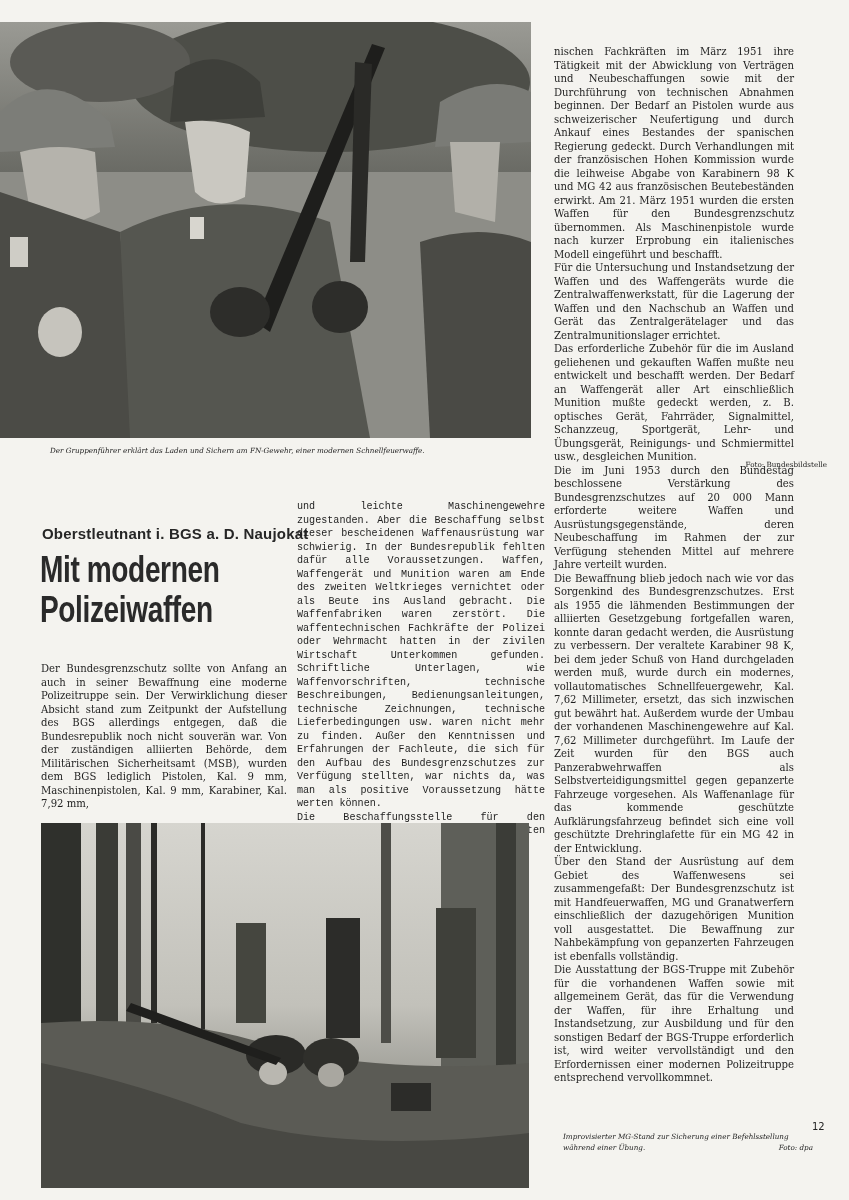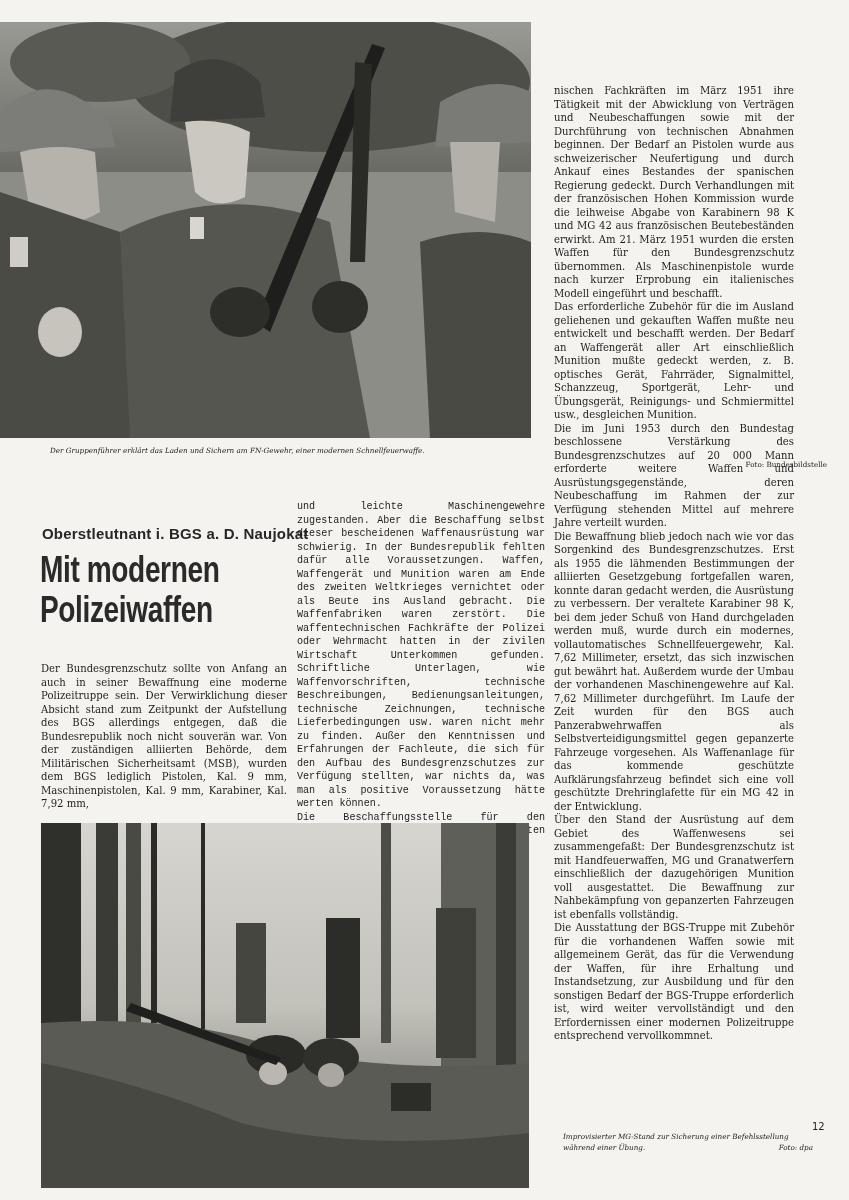--- a/index.html
+++ b/index.html
@@ -21,21 +21,21 @@
   #cap2 .row2 { display: flex; justify-content: space-between; }
   #pagenum { position: absolute; left: 812px; top: 1121px; font-family: "DejaVu Sans", sans-serif; font-size: 10px; font-weight: normal; color: #222; }
 
   #author { position: absolute; left: 42px; top: 525px; font-family: "Liberation Sans", sans-serif; font-weight: bold; font-size: 15px; color: #262626; letter-spacing: 0.2px; }
   #headline { position: absolute; left: 40px; top: 550px; font-family: "Liberation Sans", sans-serif; font-weight: bold; font-size: 36px; line-height: 40px; color: #2a2a2a; transform: scaleX(0.78); transform-origin: left top; letter-spacing: -0.5px; }
 
   .col { position: absolute; font-family: "DejaVu Serif", serif; font-size: 10.1px; line-height: 13.5px; text-align: justify; color: #1e1e1e; }
   .col p { margin: 0; }
   #col1 { left: 41px; top: 662px; width: 246px; }
   #col2 { left: 297px; top: 500px; width: 248px; font-family: Liberation Mono, monospace; }
-  #col3 { left: 554px; top: 45px; width: 240px; margin-top: 39px; }
+  #col3 { left: 554px; top: 45px; width: 240px; }
 </style>
 </head>
 <body>
 
 <div id="photo1" class="photo">
   <svg viewBox="0 0 531 416" preserveAspectRatio="none">
     <defs>
       <linearGradient id="sky1" x1="0" y1="0" x2="0" y2="1">
         <stop offset="0" stop-color="#9a9a94"></stop>
         <stop offset="0.45" stop-color="#5e5f59"></stop>
@@ -83,20 +83,21 @@
   <p>Der Bundesgrenzschutz sollte von Anfang an auch in seiner Bewaffnung eine moderne Polizeitruppe sein. Der Verwirklichung dieser Absicht stand zum Zeitpunkt der Aufstellung des BGS allerdings entgegen, daß die Bundesrepublik noch nicht souverän war. Von der zuständigen alliierten Behörde, dem Militärischen Sicherheitsamt (MSB), wurden dem BGS lediglich Pistolen, Kal. 9 mm, Maschinenpistolen, Kal. 9 mm, Karabiner, Kal. 7,92 mm,</p>
 </div>
 
 <div id="col2" class="col">
   <p>und leichte Maschinengewehre zugestanden. Aber die Beschaffung selbst dieser bescheidenen Waffenausrüstung war schwierig. In der Bundesrepublik fehlten dafür alle Voraussetzungen. Waffen, Waffengerät und Munition waren am Ende des zweiten Weltkrieges vernichtet oder als Beute ins Ausland gebracht. Die Waffenfabriken waren zerstört. Die waffentechnischen Fachkräfte der Polizei oder Wehrmacht hatten in der zivilen Wirtschaft Unterkommen gefunden. Schriftliche Unterlagen, wie Waffenvorschriften, technische Beschreibungen, Bedienungsanleitungen, technische Zeichnungen, technische Lieferbedingungen usw. waren nicht mehr zu finden. Außer den Kenntnissen und Erfahrungen der Fachleute, die sich für den Aufbau des Bundesgrenzschutzes zur Verfügung stellten, war nichts da, was man als positive Voraussetzung hätte werten können.</p>
   <p>Die Beschaffungsstelle für den Bundesgrenzschutz konnte mit den ersten waffentech-</p>
 </div>
 
 <div id="col3" class="col">
   <p>nischen Fachkräften im März 1951 ihre Tätigkeit mit der Abwicklung von Verträgen und Neubeschaffungen sowie mit der Durchführung von technischen Abnahmen beginnen. Der Bedarf an Pistolen wurde aus schweizerischer Neufertigung und durch Ankauf eines Bestandes der spanischen Regierung gedeckt. Durch Verhandlungen mit der französischen Hohen Kommission wurde die leihweise Abgabe von Karabinern 98 K und MG 42 aus französischen Beutebeständen erwirkt. Am 21. März 1951 wurden die ersten Waffen für den Bundesgrenzschutz übernommen. Als Maschinenpistole wurde nach kurzer Erprobung ein italienisches Modell eingeführt und beschafft.</p>
+  <p>Für die Untersuchung und Instandsetzung der Waffen und des Waffengeräts wurde die Zentralwaffenwerkstatt, für die Lagerung der Waffen und den Nachschub an Waffen und Gerät das Zentralgerätelager und das Zentralmunitionslager errichtet.</p>
   <p>Das erforderliche Zubehör für die im Ausland geliehenen und gekauften Waffen mußte neu entwickelt und beschafft werden. Der Bedarf an Waffengerät aller Art einschließlich Munition mußte gedeckt werden, z. B. optisches Gerät, Fahrräder, Signalmittel, Schanzzeug, Sportgerät, Lehr- und Übungsgerät, Reinigungs- und Schmiermittel usw., desgleichen Munition.</p>
   <p>Die im Juni 1953 durch den Bundestag beschlossene Verstärkung des Bundesgrenzschutzes auf 20 000 Mann erforderte weitere Waffen und Ausrüstungsgegenstände, deren Neubeschaffung im Rahmen der zur Verfügung stehenden Mittel auf mehrere Jahre verteilt wurden.</p>
   <p>Die Bewaffnung blieb jedoch nach wie vor das Sorgenkind des Bundesgrenzschutzes. Erst als 1955 die lähmenden Bestimmungen der alliierten Gesetzgebung fortgefallen waren, konnte daran gedacht werden, die Ausrüstung zu verbessern. Der veraltete Karabiner 98 K, bei dem jeder Schuß von Hand durchgeladen werden muß, wurde durch ein modernes, vollautomatisches Schnellfeuergewehr, Kal. 7,62 Millimeter, ersetzt, das sich inzwischen gut bewährt hat. Außerdem wurde der Umbau der vorhandenen Maschinengewehre auf Kal. 7,62 Millimeter durchgeführt. Im Laufe der Zeit wurden für den BGS auch Panzerabwehrwaffen als Selbstverteidigungsmittel gegen gepanzerte Fahrzeuge vorgesehen. Als Waffenanlage für das kommende geschützte Aufklärungsfahrzeug befindet sich eine voll geschützte Drehringlafette für ein MG 42 in der Entwicklung.</p>
   <p>Über den Stand der Ausrüstung auf dem Gebiet des Waffenwesens sei zusammengefaßt: Der Bundesgrenzschutz ist mit Handfeuerwaffen, MG und Granatwerfern einschließlich der dazugehörigen Munition voll ausgestattet. Die Bewaffnung zur Nahbekämpfung von gepanzerten Fahrzeugen ist ebenfalls vollständig.</p>
   <p>Die Ausstattung der BGS-Truppe mit Zubehör für die vorhandenen Waffen sowie mit allgemeinem Gerät, das für die Verwendung der Waffen, für ihre Erhaltung und Instandsetzung, zur Ausbildung und für den sonstigen Bedarf der BGS-Truppe erforderlich ist, wird weiter vervollständigt und den Erfordernissen einer modernen Polizeitruppe entsprechend vervollkommnet.</p>
 </div>
 
 <div id="photo2" class="photo">
   <svg viewBox="0 0 488 365" preserveAspectRatio="none">
     <defs>

